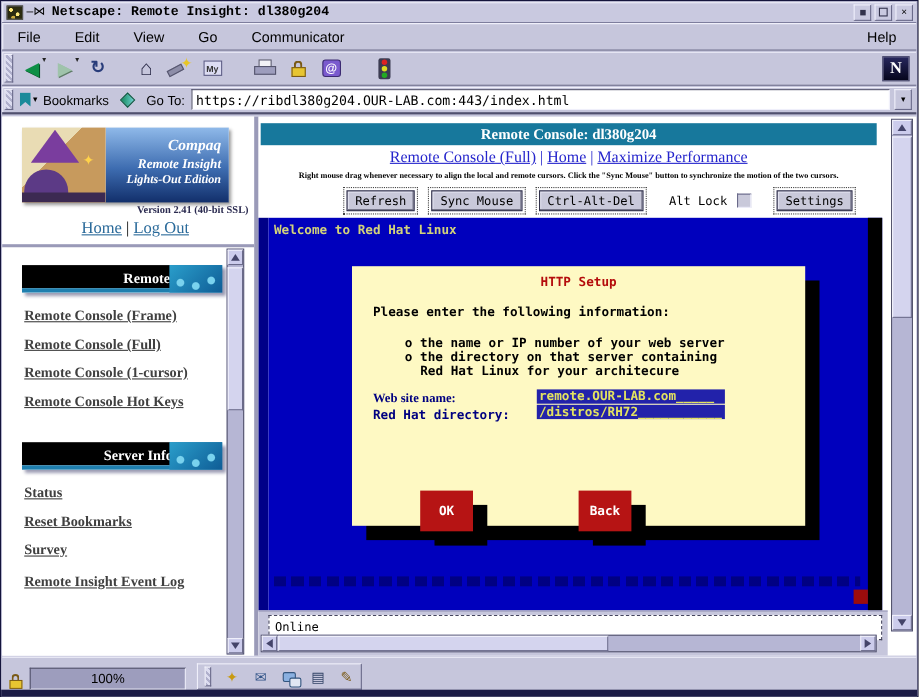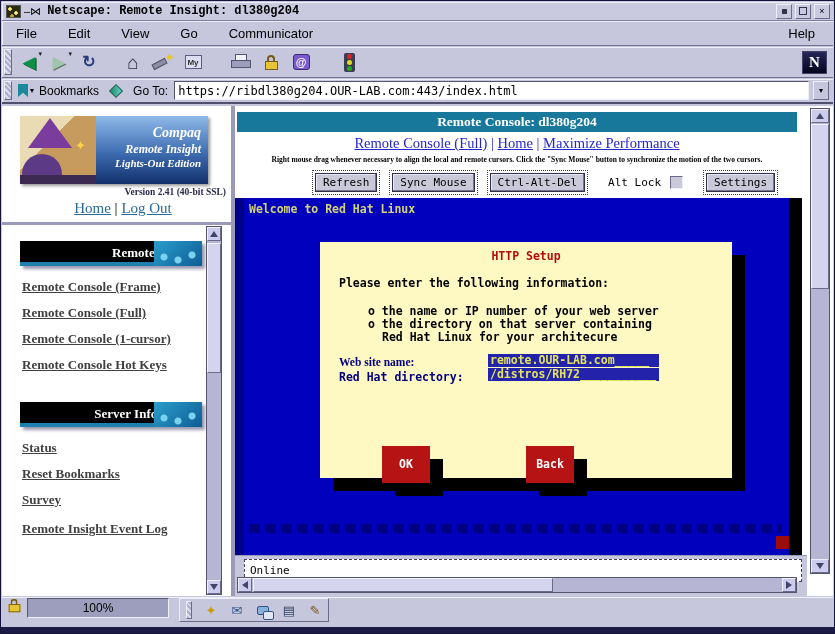--- a/index.html
+++ b/index.html
@@ -170,21 +170,21 @@
     display:flex;align-items:center;padding-left:5px;color:#000;}
   #main-hscroll{position:absolute;left:2px;right:36px;bottom:3px;height:16px;background:#b6b6d4;border:1px solid #55556e;}
   #main-hscroll .sb-arrow{top:0;}
   #hs-left{left:0;} #hs-right{right:0;left:auto;}
   #hs-thumb{position:absolute;left:15px;top:0;width:300px;height:14px;background:#d4d4ee;border:1px solid;border-color:#f2f2fc #6a6a8a #6a6a8a #f2f2fc;}
   #main-vscroll{position:absolute;right:3px;top:2px;bottom:22px;width:20px;background:#b6b6d4;border:1px solid #55556e;}
   #main-vscroll .sb-arrow{width:18px;}
   #vs-up{top:0;} #vs-thumb{top:15px;height:165px;width:18px;} #vs-down{bottom:0;}
   
   #statusbar{position:absolute;left:1px;bottom:6px;right:1px;height:30px;background:#c6c6dc;
-    border-top:1px solid #efeffa;display:flex;align-items:flex-start;padding:0 6px;}
+    border-top:1px solid #efeffa;display:flex;align-items:flex-end;padding:0 6px;}
   #status-lock{transform:scale(.9);margin-right:6px;}
   #progress-box{width:142px;height:20px;background:#9d9dbd;border:1px solid;border-color:#55556e #efeffa #efeffa #55556e;
     font-size:12px;display:flex;align-items:center;justify-content:center;margin-right:4px;}
   #status-text-box{flex:1;height:20px;border:1px solid;border-color:#55556e #efeffa #efeffa #55556e;
     background:#c9c9e0;font-size:12px;display:flex;align-items:center;padding-left:6px;}
   #tray{display:flex;align-items:center;height:24px;border:1px solid;border-color:#efeffa #6a6a8a #6a6a8a #efeffa;
     margin-left:6px;padding:0 4px;gap:8px;}
   .tray-icon{width:18px;height:18px;display:flex;align-items:center;justify-content:center;font-size:13px;}
   .bubble{position:relative;width:12px;height:9px;background:#8ab0e0;border:1px solid #33557e;border-radius:2px;}
   .bubble::after{content:"";position:absolute;left:5px;top:4px;width:9px;height:7px;background:#e0e6f2;border:1px solid #33557e;border-radius:2px;}

